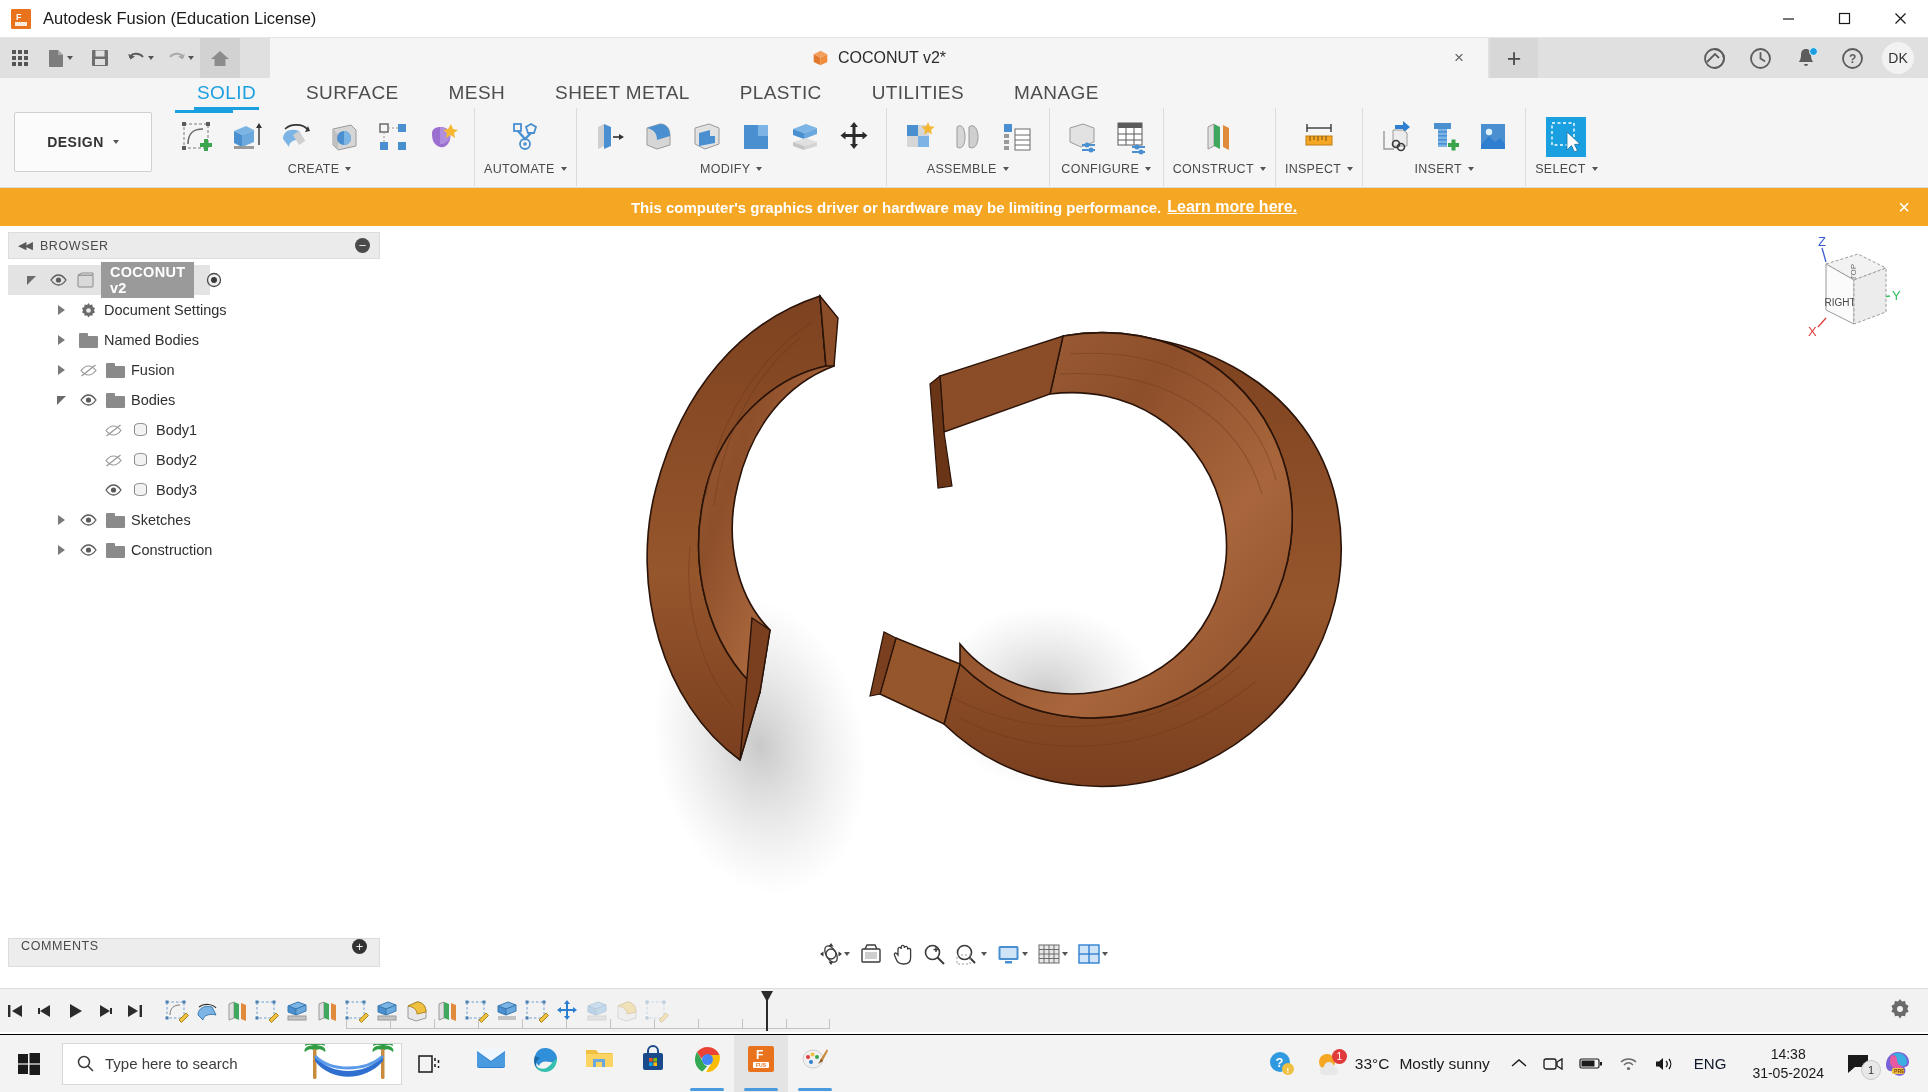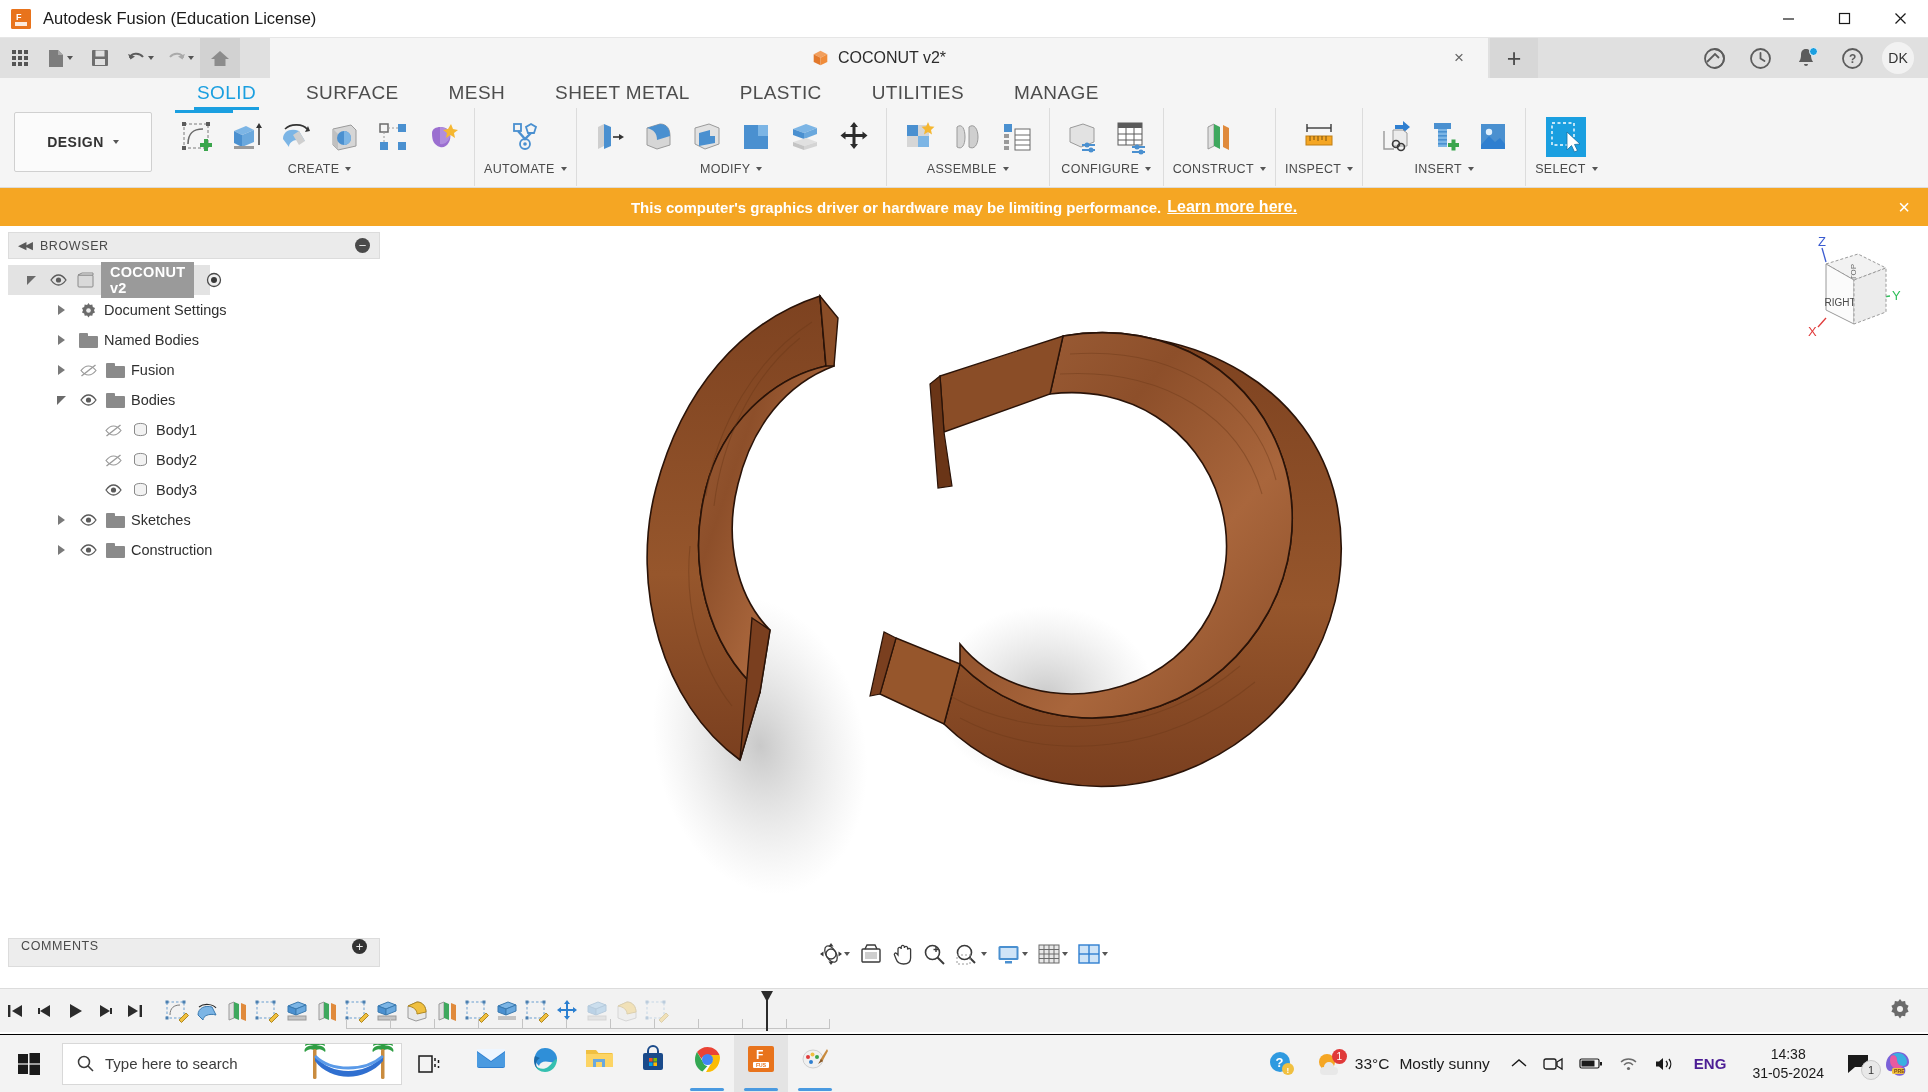--- a/index.html
+++ b/index.html
@@ -181,21 +181,21 @@
   .tb-apps { display: flex; align-items: center; margin-left: 8px; }
   .tb-app { width: 54px; height: 58px; display: flex; align-items: flex-start; justify-content: center; padding-top: 11px; position: relative; }
   .tb-app.running::after { content: ""; position: absolute; bottom: 2px; left: 10px; right: 10px; height: 3px; background: #4a9ae0; border-radius: 2px; }
   .tb-app.active { background: #e4e4e4; }
   .tray { margin-left: auto; display: flex; align-items: center; gap: 2px; padding-right: 10px; }
   .tray-btn { height: 58px; display: flex; align-items: center; justify-content: center; padding: 0 7px; }
   .weather { display: flex; align-items: center; gap: 10px; padding: 0 12px; height: 58px; }
   .weather-text { font-size: 15.5px; color: #1a1a1a; }
   .clock { display: flex; flex-direction: column; align-items: center; justify-content: center; height: 58px; padding: 0 14px; line-height: 1.35; }
   .clock div { font-size: 14px; color: #1a1a1a; }
-  .lang { font-size: 15px; color: #4c1d95; padding: 0 10px; font-weight: bold; }
+  .lang { font-size: 15px; color: #0f172a; padding: 0 10px; }
   .notif-badge { position: relative; }
   .notif-num {
     position: absolute; bottom: 13px; right: -5px; width: 20px; height: 20px; border-radius: 50%;
     background: #e8e8e8; border: 1px solid #c9c9c9; font-size: 11px; color: #333;
     display: flex; align-items: center; justify-content: center;
   }
   svg { overflow: visible; }
 </style>
 </head>
 <body>

